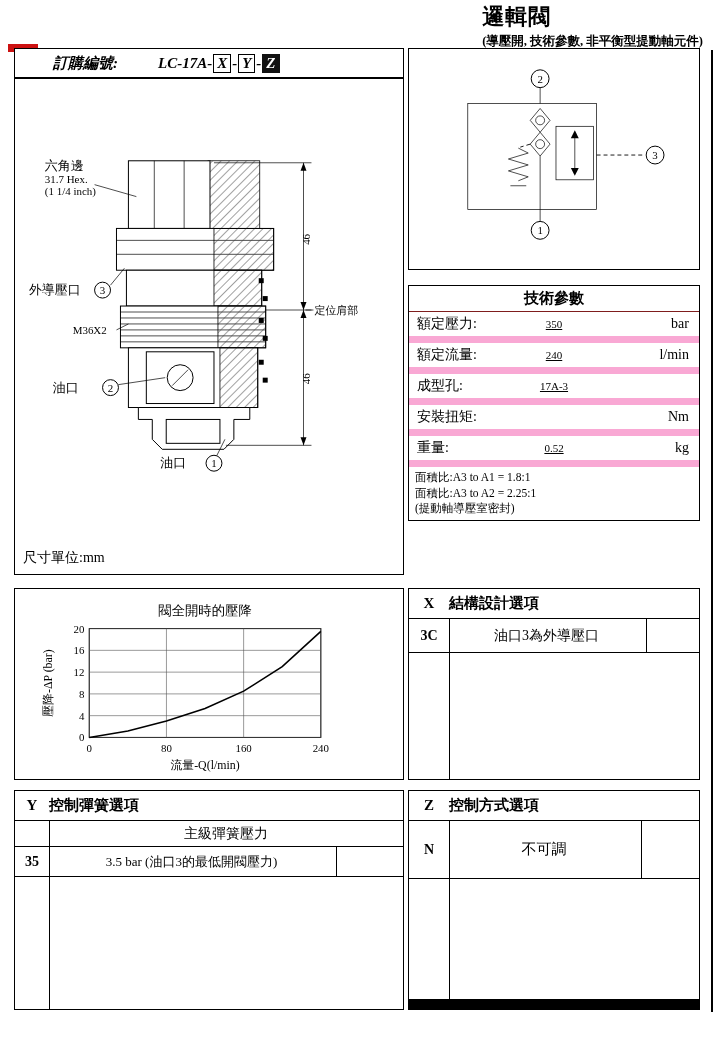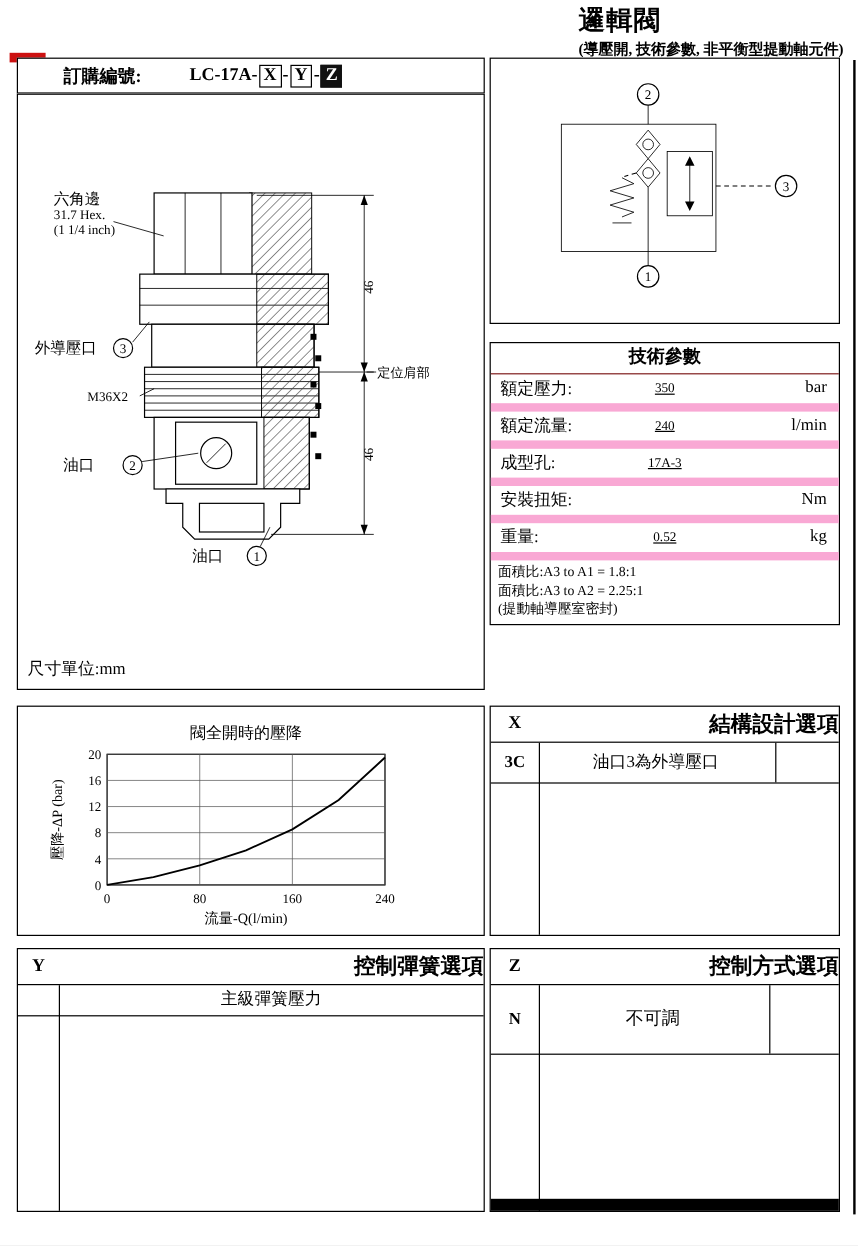--- a/index.html
+++ b/index.html
@@ -12,21 +12,21 @@
   .box { position:absolute; border:1px solid #000; background:#fff; }
 
   
   .title-block { position:absolute; top:2px; right:12px; text-align:left; }
   .main-title { font-size:22px; font-weight:bold; letter-spacing:1px; }
   .sub-title  { font-size:12.5px; font-weight:bold; margin-top:1px; }
   .red-mark { position:absolute; left:8px; top:44px; width:30px; height:8px; background:#cc1111; }
   .page-edge { position:absolute; right:2px; top:50px; height:962px; width:2px; background:#000; }
 
   
-  .ordering { left:14px; top:48px; width:390px; height:30px; display:flex; align-items:center; }
+  .ordering { left:14px; top:48px; width:390px; height:30px; display:flex; align-items:center;font-style:italic; }
   .ordering .ord-label { margin-left:38px; font-size:15px; font-weight:bold; }
   .ordering .ord-code  { margin-left:40px; font-size:15px; font-weight:bold; }
   .code-letter { display:inline-block; border:1px solid #000; padding:0 3px; margin:0 1px; font-weight:bold; }
   .code-letter.dark { background:#111; color:#fff; border-color:#111; }
 
   
   .drawing-box { left:14px; top:78px; width:390px; height:497px; }
   .unit-note { position:absolute; left:8px; top:470px; font-size:14px; }
   .schematic-box { left:408px; top:48px; width:292px; height:222px; }
 
@@ -49,21 +49,21 @@
   .axis-label { font-size:12px; }
 
   
   .opt-table { display:flex; flex-direction:column; }
   .x-table { left:408px; top:588px; width:292px; height:192px; }
   .y-table { left:14px;  top:790px; width:390px; height:220px; }
   .z-table { left:408px; top:790px; width:292px; height:220px; }
   .opt-header { display:flex; height:30px; border-bottom:1px solid #000; font-weight:bold; }
   .opt-key   { width:40px; text-align:center; line-height:29px; font-size:15px; }
   .y-table .opt-key { width:34px; }
-  .opt-title { flex:1; text-align:right; line-height:29px; font-size:18px; }
+  .opt-title { flex:1; text-align:left; line-height:29px; font-size:15px; }
   .opt-body  { position:relative; flex:1; }
   .keycol-line { position:absolute; left:40px; top:0; bottom:0; width:0; border-left:1px solid #000; }
   .y-table .keycol-line { left:34px; }
   .opt-row { position:relative; border-bottom:1px solid #000; }
   .row-key  { position:absolute; left:0; top:0; bottom:0; width:40px; text-align:center; font-weight:bold; font-size:14px; }
   .y-table .row-key { width:34px; }
   .row-desc { position:absolute; top:0; bottom:0; text-align:center; font-size:14px; }
   .inner-line { position:absolute; top:0; bottom:0; width:0; border-left:1px solid #000; }
   .subtitle-row { height:26px; line-height:25px; border-bottom:1px solid #000; text-align:center; font-size:14px; padding-left:34px; }
   .footer-bar { position:absolute; left:0; right:0; bottom:0; height:10px; background:#000; }
@@ -301,20 +301,25 @@
   </div>
 
   <div class="box opt-table y-table">
     <div class="opt-header">
       <div class="opt-key">Y</div>
       <div class="opt-title">控制彈簧選項</div>
     </div>
     <div class="opt-body">
       <div class="keycol-line"></div>
       <div class="subtitle-row">主級彈簧壓力</div>
+      <div class="opt-row" style="height:30px;">
+        <span class="row-key" style="line-height:29px;">35</span>
+        <span class="row-desc" style="left:34px; right:69px; line-height:29px; font-size:13px;">3.5 bar (油口3的最低開閥壓力)</span>
+        <span class="inner-line" style="left:321px;"></span>
+      </div>
     </div>
   </div>
 
   <div class="box opt-table z-table">
     <div class="opt-header">
       <div class="opt-key">Z</div>
       <div class="opt-title">控制方式選項</div>
     </div>
     <div class="opt-body">
       <div class="keycol-line"></div>

